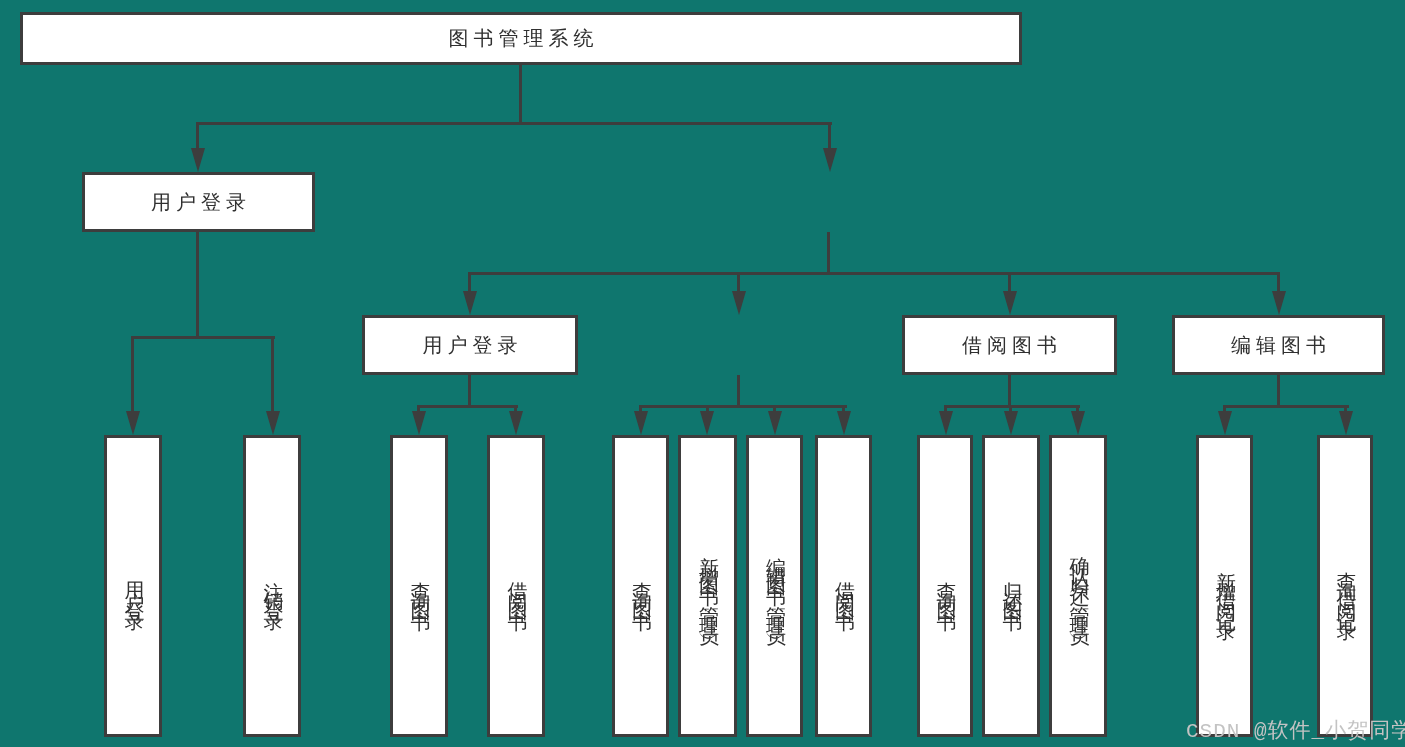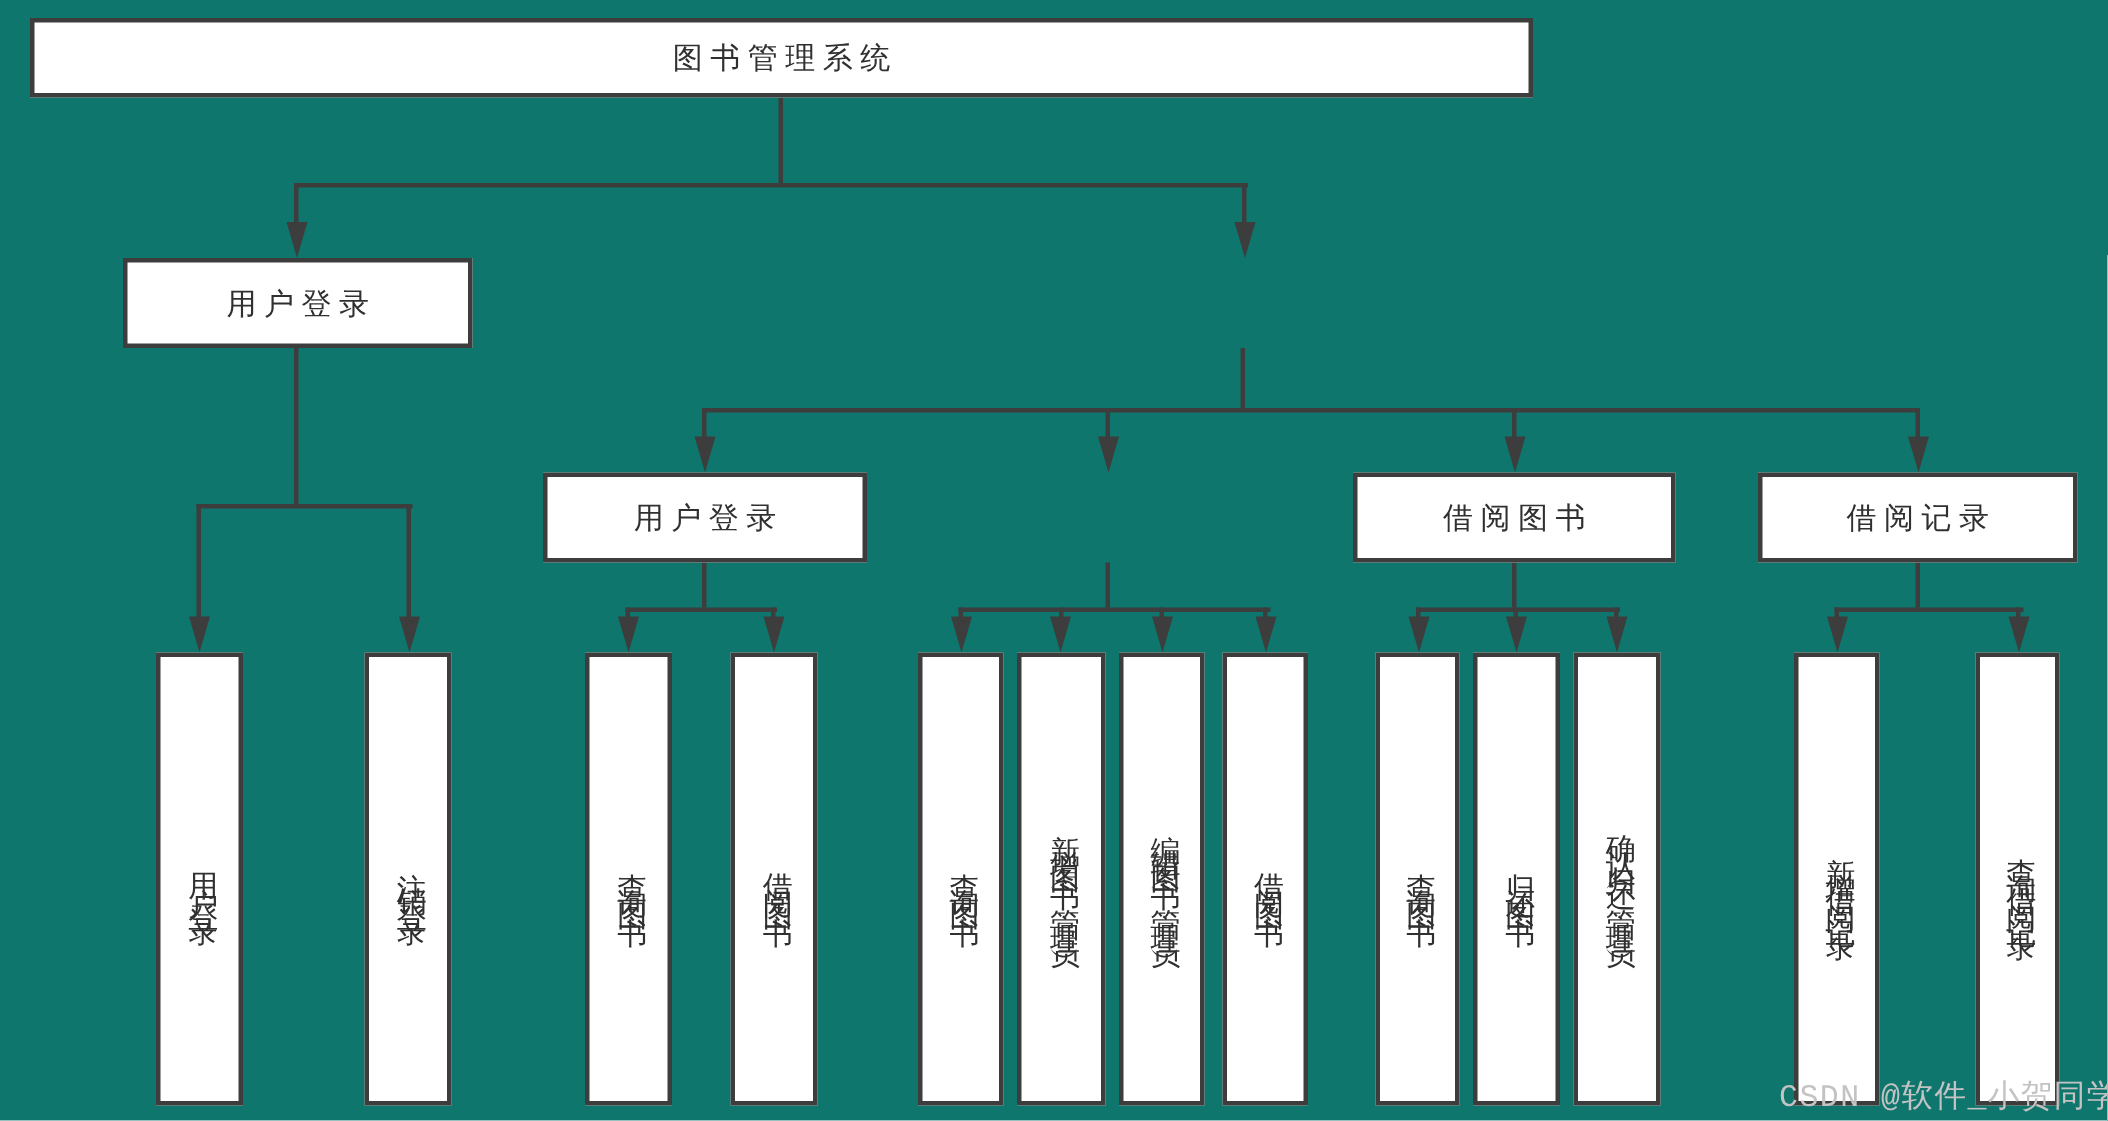--- a/index.html
+++ b/index.html
@@ -113,21 +113,21 @@
   <div class="arrow" style="left:1218px;top:411px;"></div>
   <div class="vline" style="left:1344px;top:405px;height:8px;"></div>
   <div class="arrow" style="left:1339px;top:411px;"></div>
 
   <div class="box" style="left:20px;top:12px;width:1002px;height:53px;">图书管理系统</div>
 
   <div class="box" style="left:82px;top:172px;width:233px;height:60px;">用户登录</div>
 
   <div class="box" style="left:362px;top:315px;width:216px;height:60px;">用户登录</div>
   <div class="box" style="left:902px;top:315px;width:215px;height:60px;">借阅图书</div>
-  <div class="box" style="left:1172px;top:315px;width:213px;height:60px;">借阅记录</div>
+  <div class="box" style="left:1172px;top:315px;width:213px;height:60px;">编辑图书</div>
 
   <div class="box leaf" style="left:104px;top:435px;width:58px;height:302px;">用户登录</div>
   <div class="box leaf" style="left:243px;top:435px;width:58px;height:302px;">注销登录</div>
 
   <div class="box leaf" style="left:390px;top:435px;width:58px;height:302px;">查询图书</div>
   <div class="box leaf" style="left:487px;top:435px;width:58px;height:302px;">借阅图书</div>
 
   <div class="box leaf" style="left:612px;top:435px;width:57px;height:302px;">查询图书</div>
   <div class="box leaf" style="left:678px;top:435px;width:59px;height:302px;">新增图书（管理员）</div>
   <div class="box leaf" style="left:746px;top:435px;width:57px;height:302px;">编辑图书（管理员）</div>

